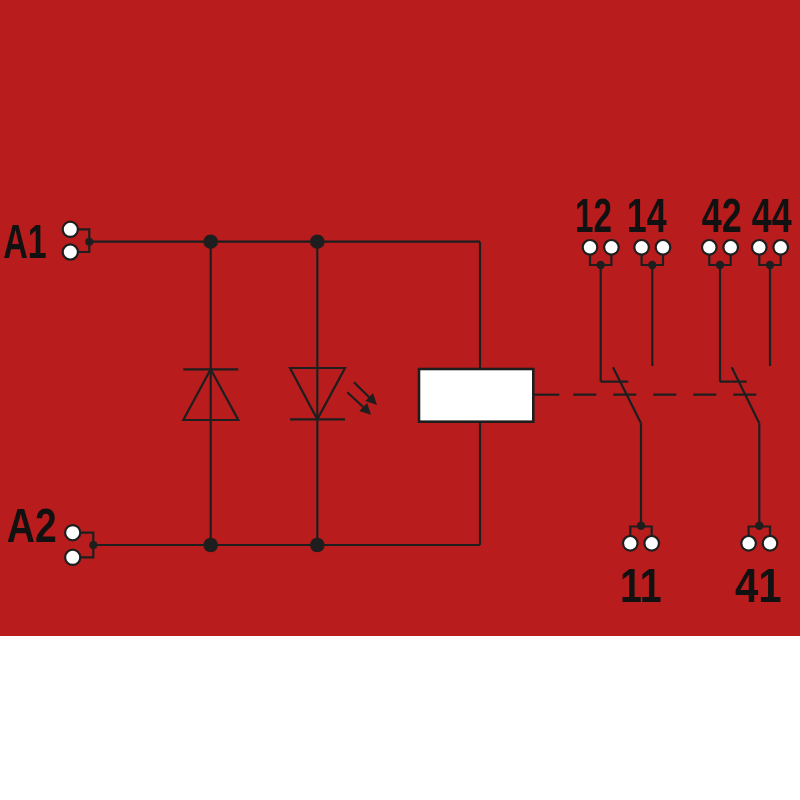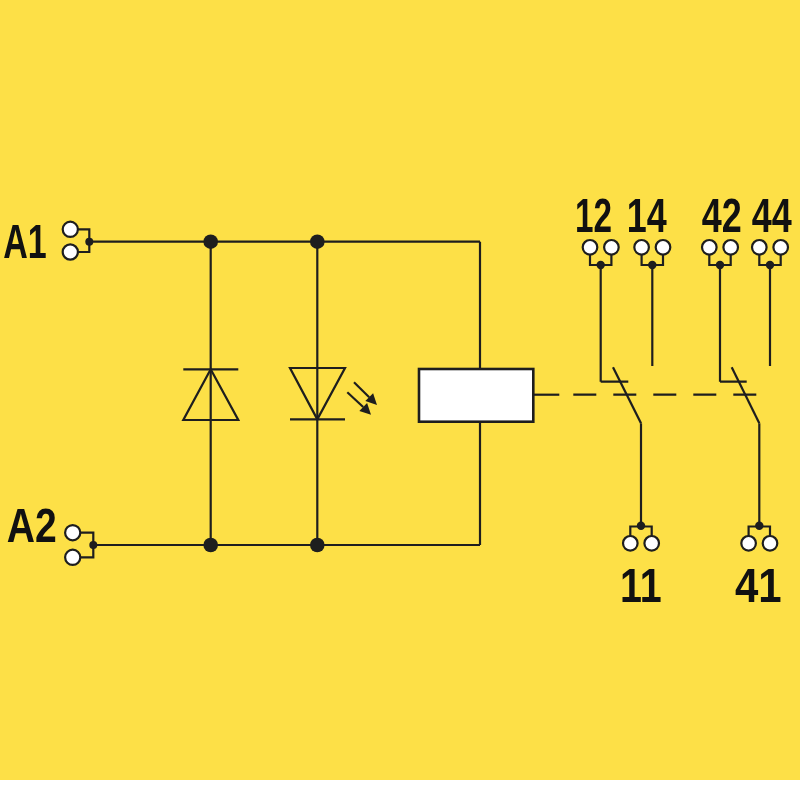--- a/index.html
+++ b/index.html
@@ -6,22 +6,22 @@
     margin: 0;
     padding: 0;
     width: 800px;
     height: 800px;
     background: #ffffff;
     font-family: "Liberation Sans", sans-serif;
   }
   .canvas {
     position: relative;
     width: 800px;
-    height: 780px;
-    background: #fde047;
+    height: 636px;
+    background: #b91c1c;
   }
   svg { display: block; }
   svg text {
     font-family: "Liberation Sans", sans-serif;
     font-weight: 700;
     font-size: 49px;
     fill: #111111;
   }
   .wire   { stroke: #1e1e1e; stroke-width: 2.2; fill: none; }
   .thick  { stroke: #1e1e1e; stroke-width: 2.6; fill: #ffffff; }

